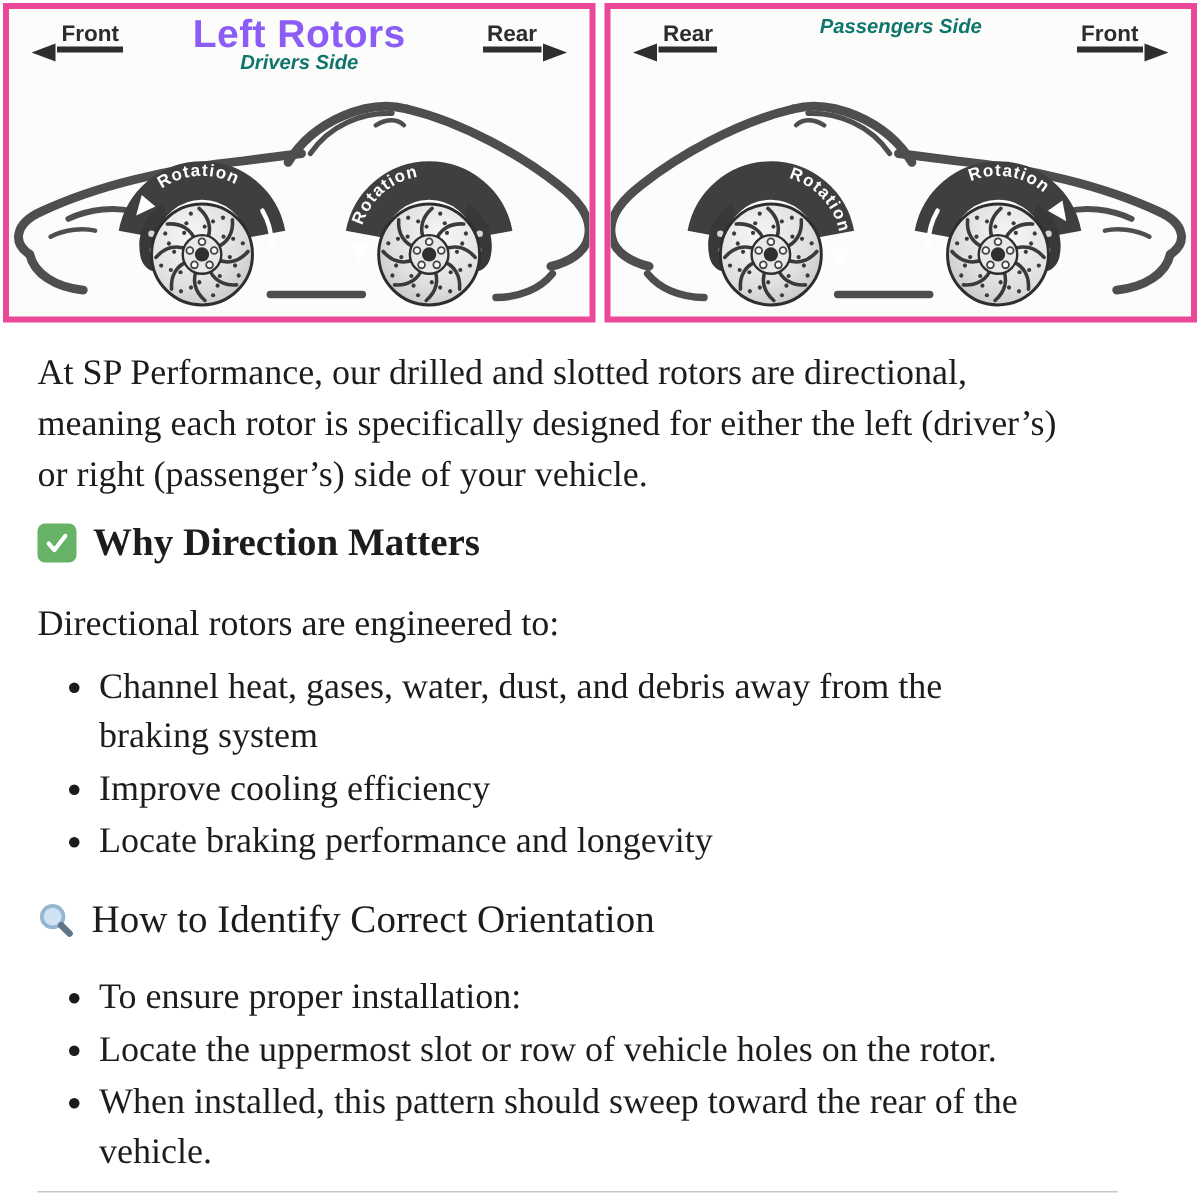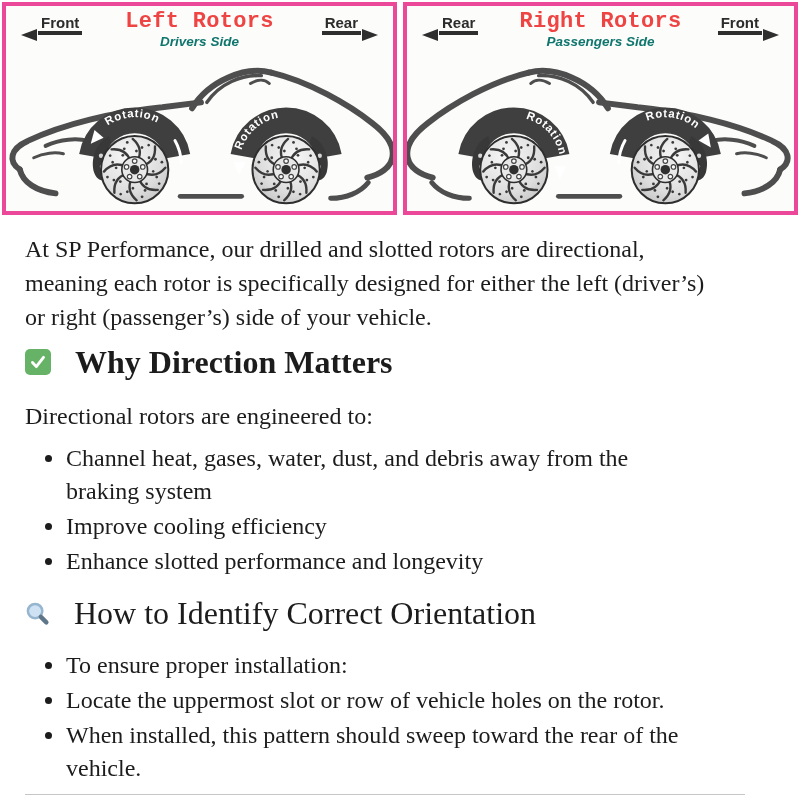--- a/index.html
+++ b/index.html
@@ -4,21 +4,21 @@
 <style>
   * { box-sizing: border-box; }
   html,body { margin:0; padding:0; background:#ffffff; }
   body { width:800px; height:800px; overflow:hidden; font-family:"Liberation Serif", serif; color:#1c1c1c; }
 
   
   .diagram { height:218px; display:flex; gap:6px; padding:2px 2px 3px 2px; }
   .panel { position:relative; flex:1; border:4px solid #ec4899; background:#fcfcfa; overflow:hidden; }
   .panel-header { position:relative; text-align:center; padding-top:4px; height:46px;
                   font-family:"Liberation Sans", sans-serif; }
-  .panel-title { font-size:22px; font-weight:bold; color:#ef4444; line-height:24px; letter-spacing:.3px;font-family:Liberation Mono, monospace; }
+  .panel-title { font-size:26px; font-weight:bold; color:#8b5cf6; line-height:24px; letter-spacing:.3px; }
   .panel-subtitle { font-size:13.5px; font-weight:bold; font-style:italic; color:#0f766e; line-height:15px; }
   .dir-label { position:absolute; top:9px; font-size:15px; font-weight:bold; color:#2c2c2c;
                border-bottom:4px solid #2e2e2e; padding:0 3px 0 3px; line-height:16px; }
   .dir-left  { left:32px; }
   .dir-right { right:32px; }
   .dir-label.arrow-left::before { content:""; position:absolute; left:-17px; bottom:-10px;
       border-top:6.5px solid transparent; border-bottom:6.5px solid transparent;
       border-right:16px solid #2e2e2e; }
   .dir-label.arrow-right::after { content:""; position:absolute; right:-17px; bottom:-10px;
       border-top:6.5px solid transparent; border-bottom:6.5px solid transparent;
@@ -26,21 +26,21 @@
   .car-svg { position:absolute; left:0; top:46px; width:100%; height:165px; }
 
   .rot-text { fill:#ffffff; font-family:"Liberation Sans", sans-serif; font-size:11.5px;
               font-weight:bold; letter-spacing:.8px; }
   .rot-tail { stroke:#ffffff; stroke-width:3; fill:none; stroke-linecap:round; }
   .rot-head { fill:#ffffff; }
 
   
   .content { padding:14px 44px 0 25px; }
   .intro { margin:0 0 13px 0; max-width:700px; font-size:24px; line-height:34px; }
-  .sec-heading { display:flex; align-items:center; gap:24px; font-size:32px; line-height:30px; margin:0;text-align:right; }
+  .sec-heading { display:flex; align-items:center; gap:11px; font-size:26px; line-height:30px; margin:0;text-align:right; }
   .sec-heading.bold { font-weight:bold; margin-bottom:22px; }
   .sec-heading.regular { font-weight:normal; margin:20px 0 21px 0; }
   .lead { margin:12px 0 9px 0; font-size:24px; line-height:34px; }
   ul { margin:0; padding-left:41px; }
   li { font-size:24px; line-height:33px; margin-bottom:2px; }
   .ul-1 li { max-width:640px; }
   .ul-2 li { max-width:700px; }
   .check-badge { flex:0 0 auto; width:26px; height:26px; background:var(--check-green,#66b266);
                  border-radius:5px; display:inline-flex; align-items:center; justify-content:center; }
   .check-badge svg { width:22px; height:22px; }
@@ -127,21 +127,20 @@
       <g transform="translate(283,112) rotate(-38)">
         <path class="rot-head" d="M -44.4 -20.2 L -40.6 -34.1 L -31.4 -26.3 Z"></path>
         <text class="rot-text"><textPath href="#rotArc" startOffset="12">Rotation</textPath></text>
       </g>
     </svg>
   </div>
 
   <div class="panel">
     <div class="panel-header">
       <span class="dir-label dir-left arrow-left"><span>Rear</span></span>
-      <div class="panel-title">Right Rotors</div>
       <div class="panel-subtitle">Passengers Side</div>
       <span class="dir-label dir-right arrow-right"><span>Front</span></span>
     </div>
     <svg class="car-svg" viewBox="0 0 391 165" preserveAspectRatio="xMidYMid meet">
       <g transform="translate(391,0) scale(-1,1)">
         <use href="#carbody"></use>
         <use href="#wheelL" transform="translate(130,112)"></use>
         <use href="#wheelL" transform="translate(283,112) scale(-1,1)"></use>
       </g>
       <g transform="translate(261,112)">
@@ -168,21 +167,21 @@
         </svg>
     </span>
     <span>Why Direction Matters</span>
   </h2>
 
   <p class="lead">Directional rotors are engineered to:</p>
 
   <ul class="ul-1">
     <li>Channel heat, gases, water, dust, and debris away from the braking system</li>
     <li>Improve cooling efficiency</li>
-    <li>Enhance slotted performance and longevity</li>
+    <li>Locate braking performance and longevity</li>
   </ul>
 
   <h3 class="sec-heading regular">
     <svg class="mag-icon" viewBox="0 0 26 26">
       <circle cx="10.5" cy="10.5" r="7.5" fill="var(--magnifier-blue,#cfe2f3)" stroke="#96b5cf" stroke-width="2.6"></circle>
       <line x1="16.5" y1="16.5" x2="22.2" y2="22.2" stroke="#5f7689" stroke-width="4.6" stroke-linecap="round"></line>
     </svg>
     <span>How to Identify Correct Orientation</span>
   </h3>
 

